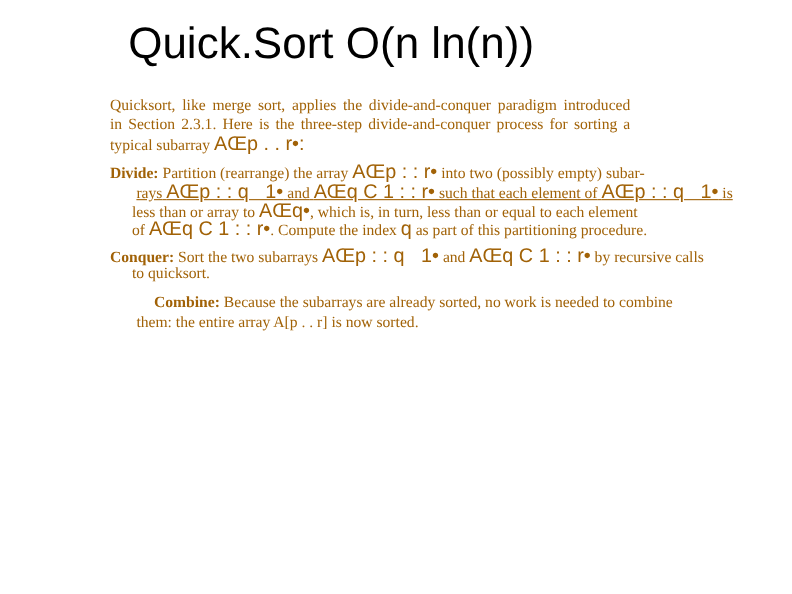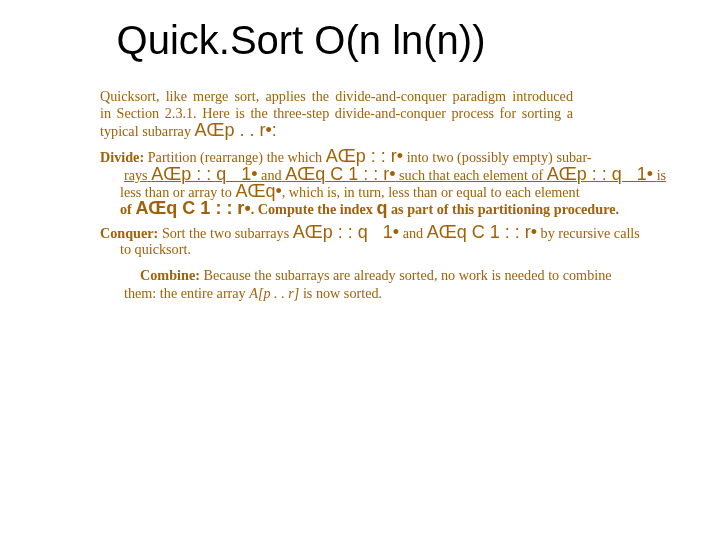--- a/index.html
+++ b/index.html
@@ -35,21 +35,20 @@
       color: #a16207;
     }
     .b {
       font-weight: bold;
     }
     .sans {
       font-family: "Liberation Sans", "DejaVu Sans", sans-serif;
       font-size: 18px;
     }
     .i {
-      font-style: italic;
     }
     .justify {
       display: block;
       text-align: justify;
       text-align-last: justify;
     }
   </style>
 </head>
 <body>
 
@@ -65,38 +64,38 @@
     </div>
     <div class="line" style="left:100px; top:122px;">
       <span>typical subarray</span>
       <span class="sans">AŒp . . r•:</span>
     </div>
   </div>
 
   <div>
     <div class="line" style="left:100px; top:148px;">
       <span class="b">Divide:</span>
-      <span>Partition (rearrange) the which</span>
+      <span>Partition (rearrange) the array</span>
       <span class="sans">AŒp : : r•</span>
       <span>into two (possibly empty) subar-</span>
     </div>
     <div class="line" style="left:124px; top:166px;text-decoration:underline;">
       <span>rays</span>
       <span class="sans" style="white-space:pre;">AŒp : : q   1•</span>
       <span>and</span>
       <span class="sans">AŒq C 1 : : r•</span>
       <span>such that each element of</span>
       <span class="sans" style="white-space:pre;">AŒp : : q   1•</span>
       <span>is</span>
     </div>
     <div class="line" style="left:120px; top:183px;">
       <span>less than or array to</span>
       <span class="sans">AŒq•</span><span>, which is, in turn, less than or equal to each element</span>
     </div>
-    <div class="line" style="left:120px; top:200px;font-weight:bold;">
+    <div class="line" style="left:120px; top:200px;">
       <span>of</span>
       <span class="sans">AŒq C 1 : : r•</span><span>. Compute the index</span>
       <span class="sans">q</span>
       <span>as part of this partitioning procedure.</span>
     </div>
   </div>
 
   <div>
     <div class="line" style="left:100px; top:224px;">
       <span class="b">Conquer:</span>

